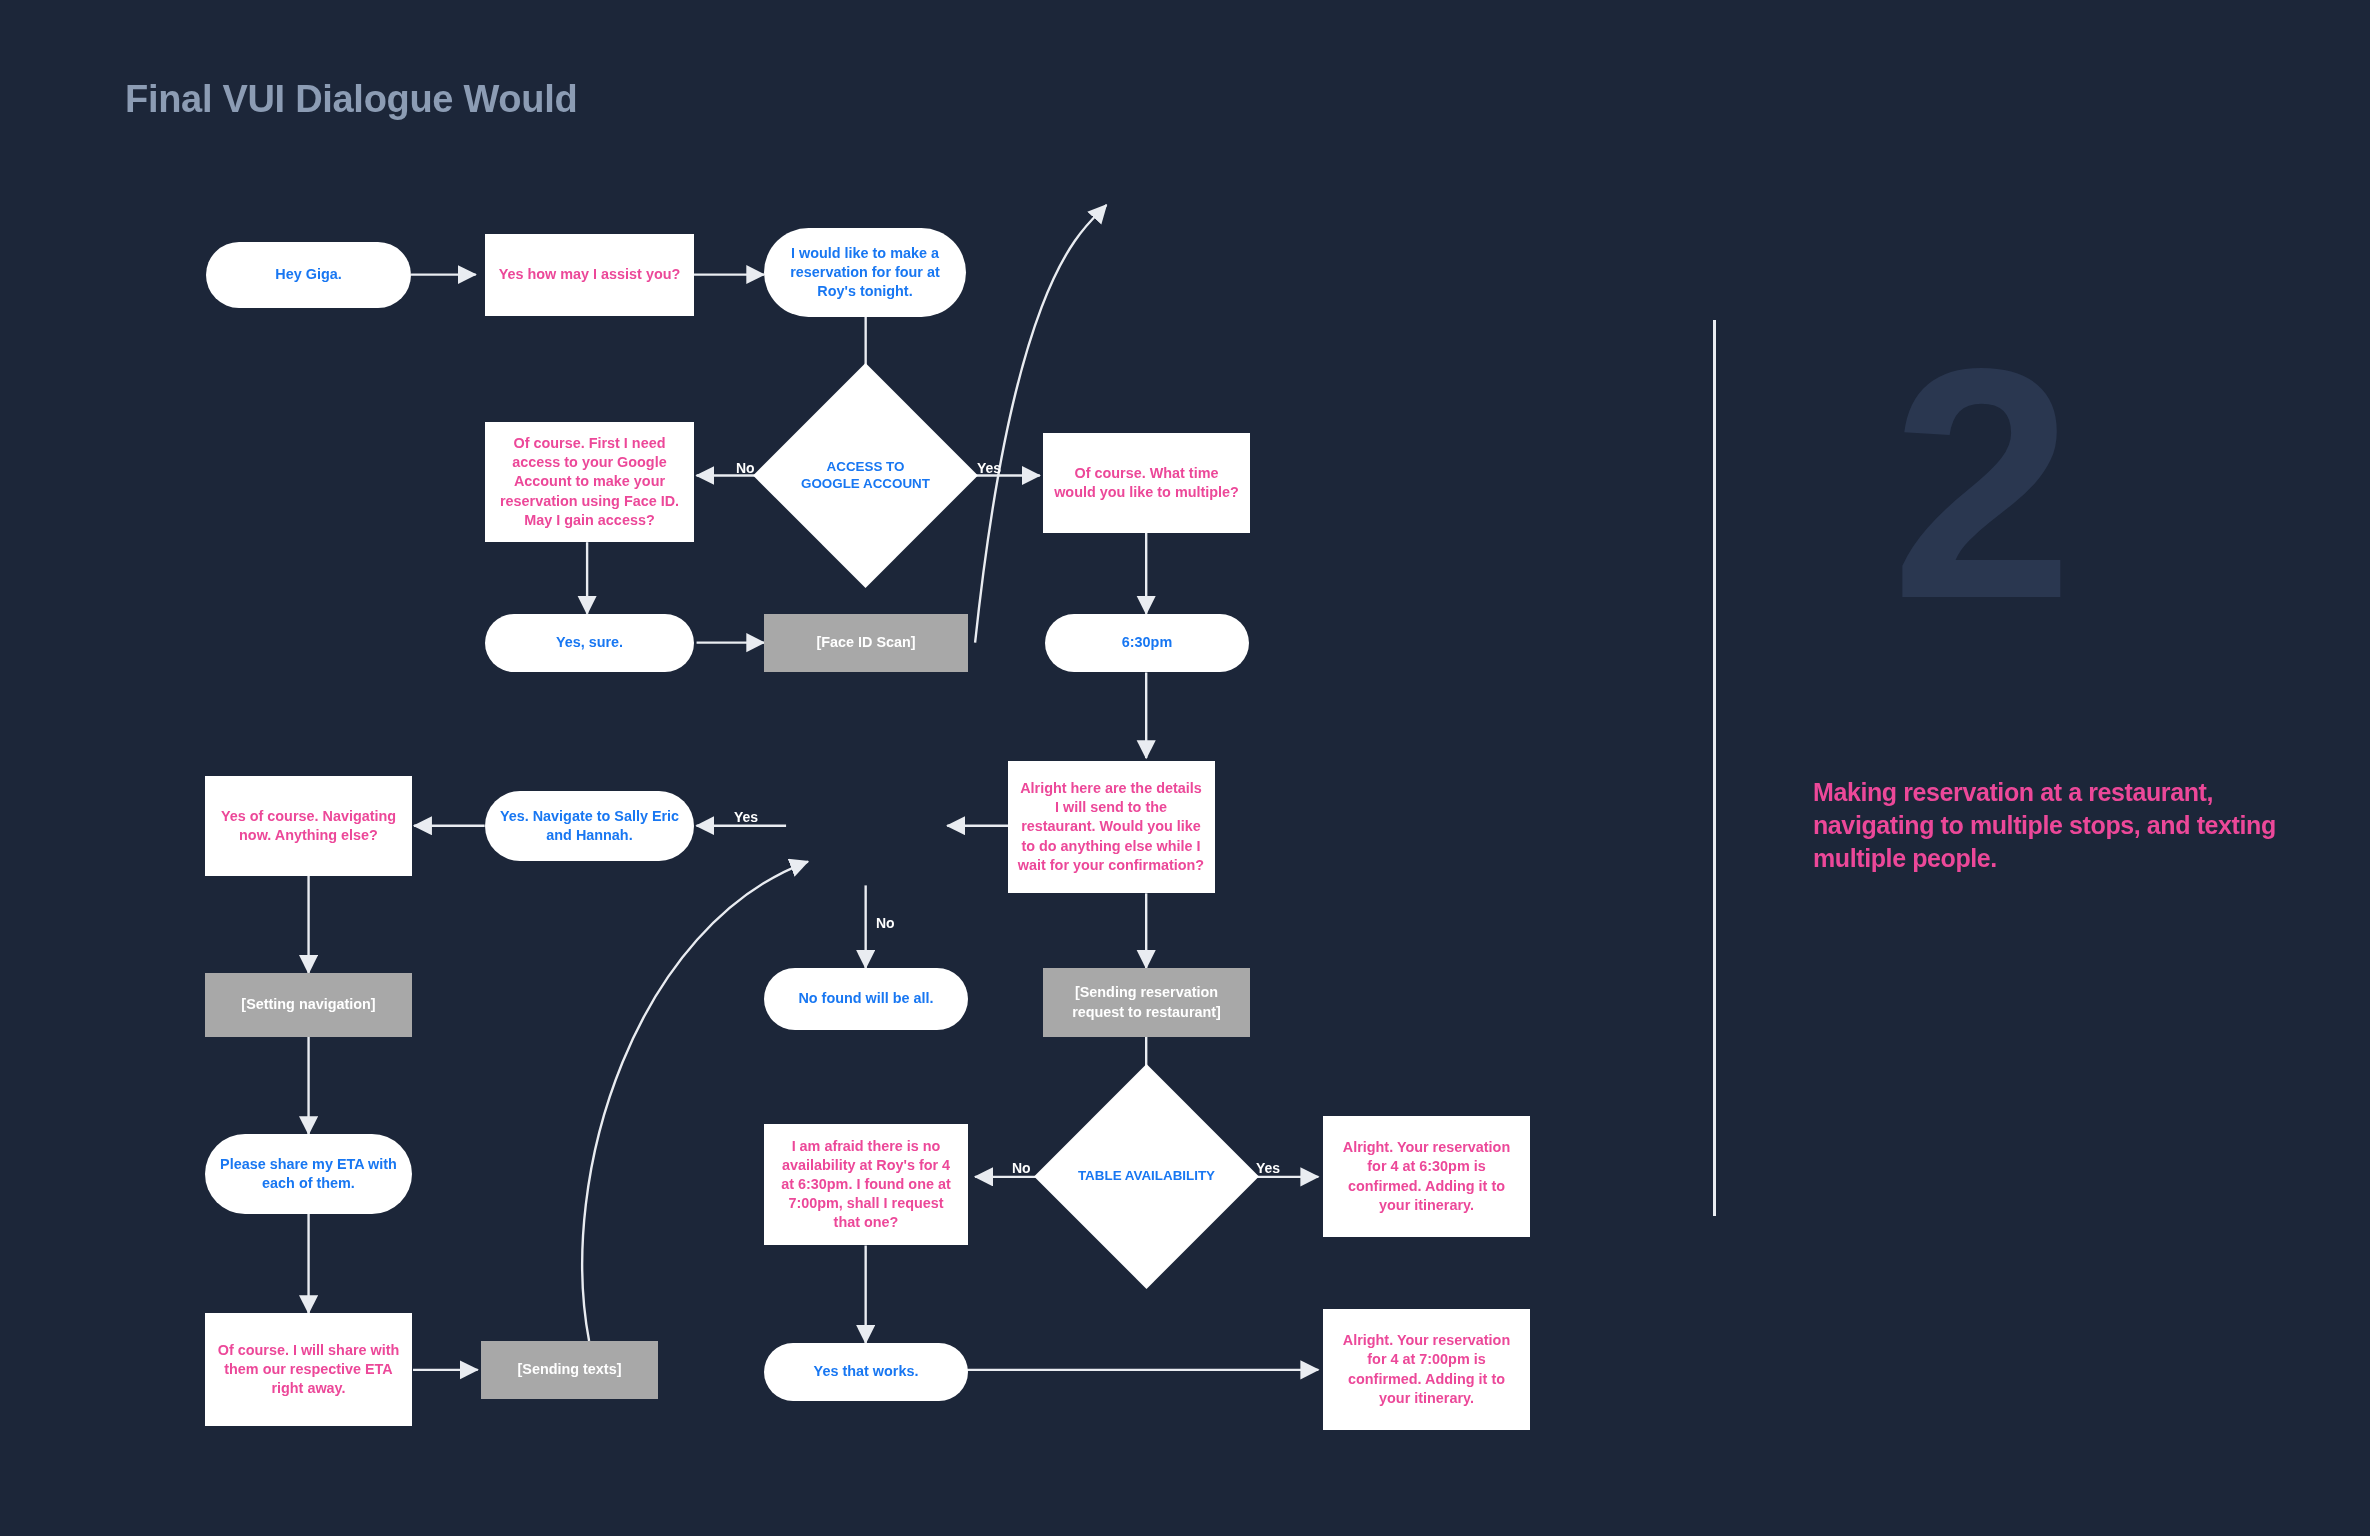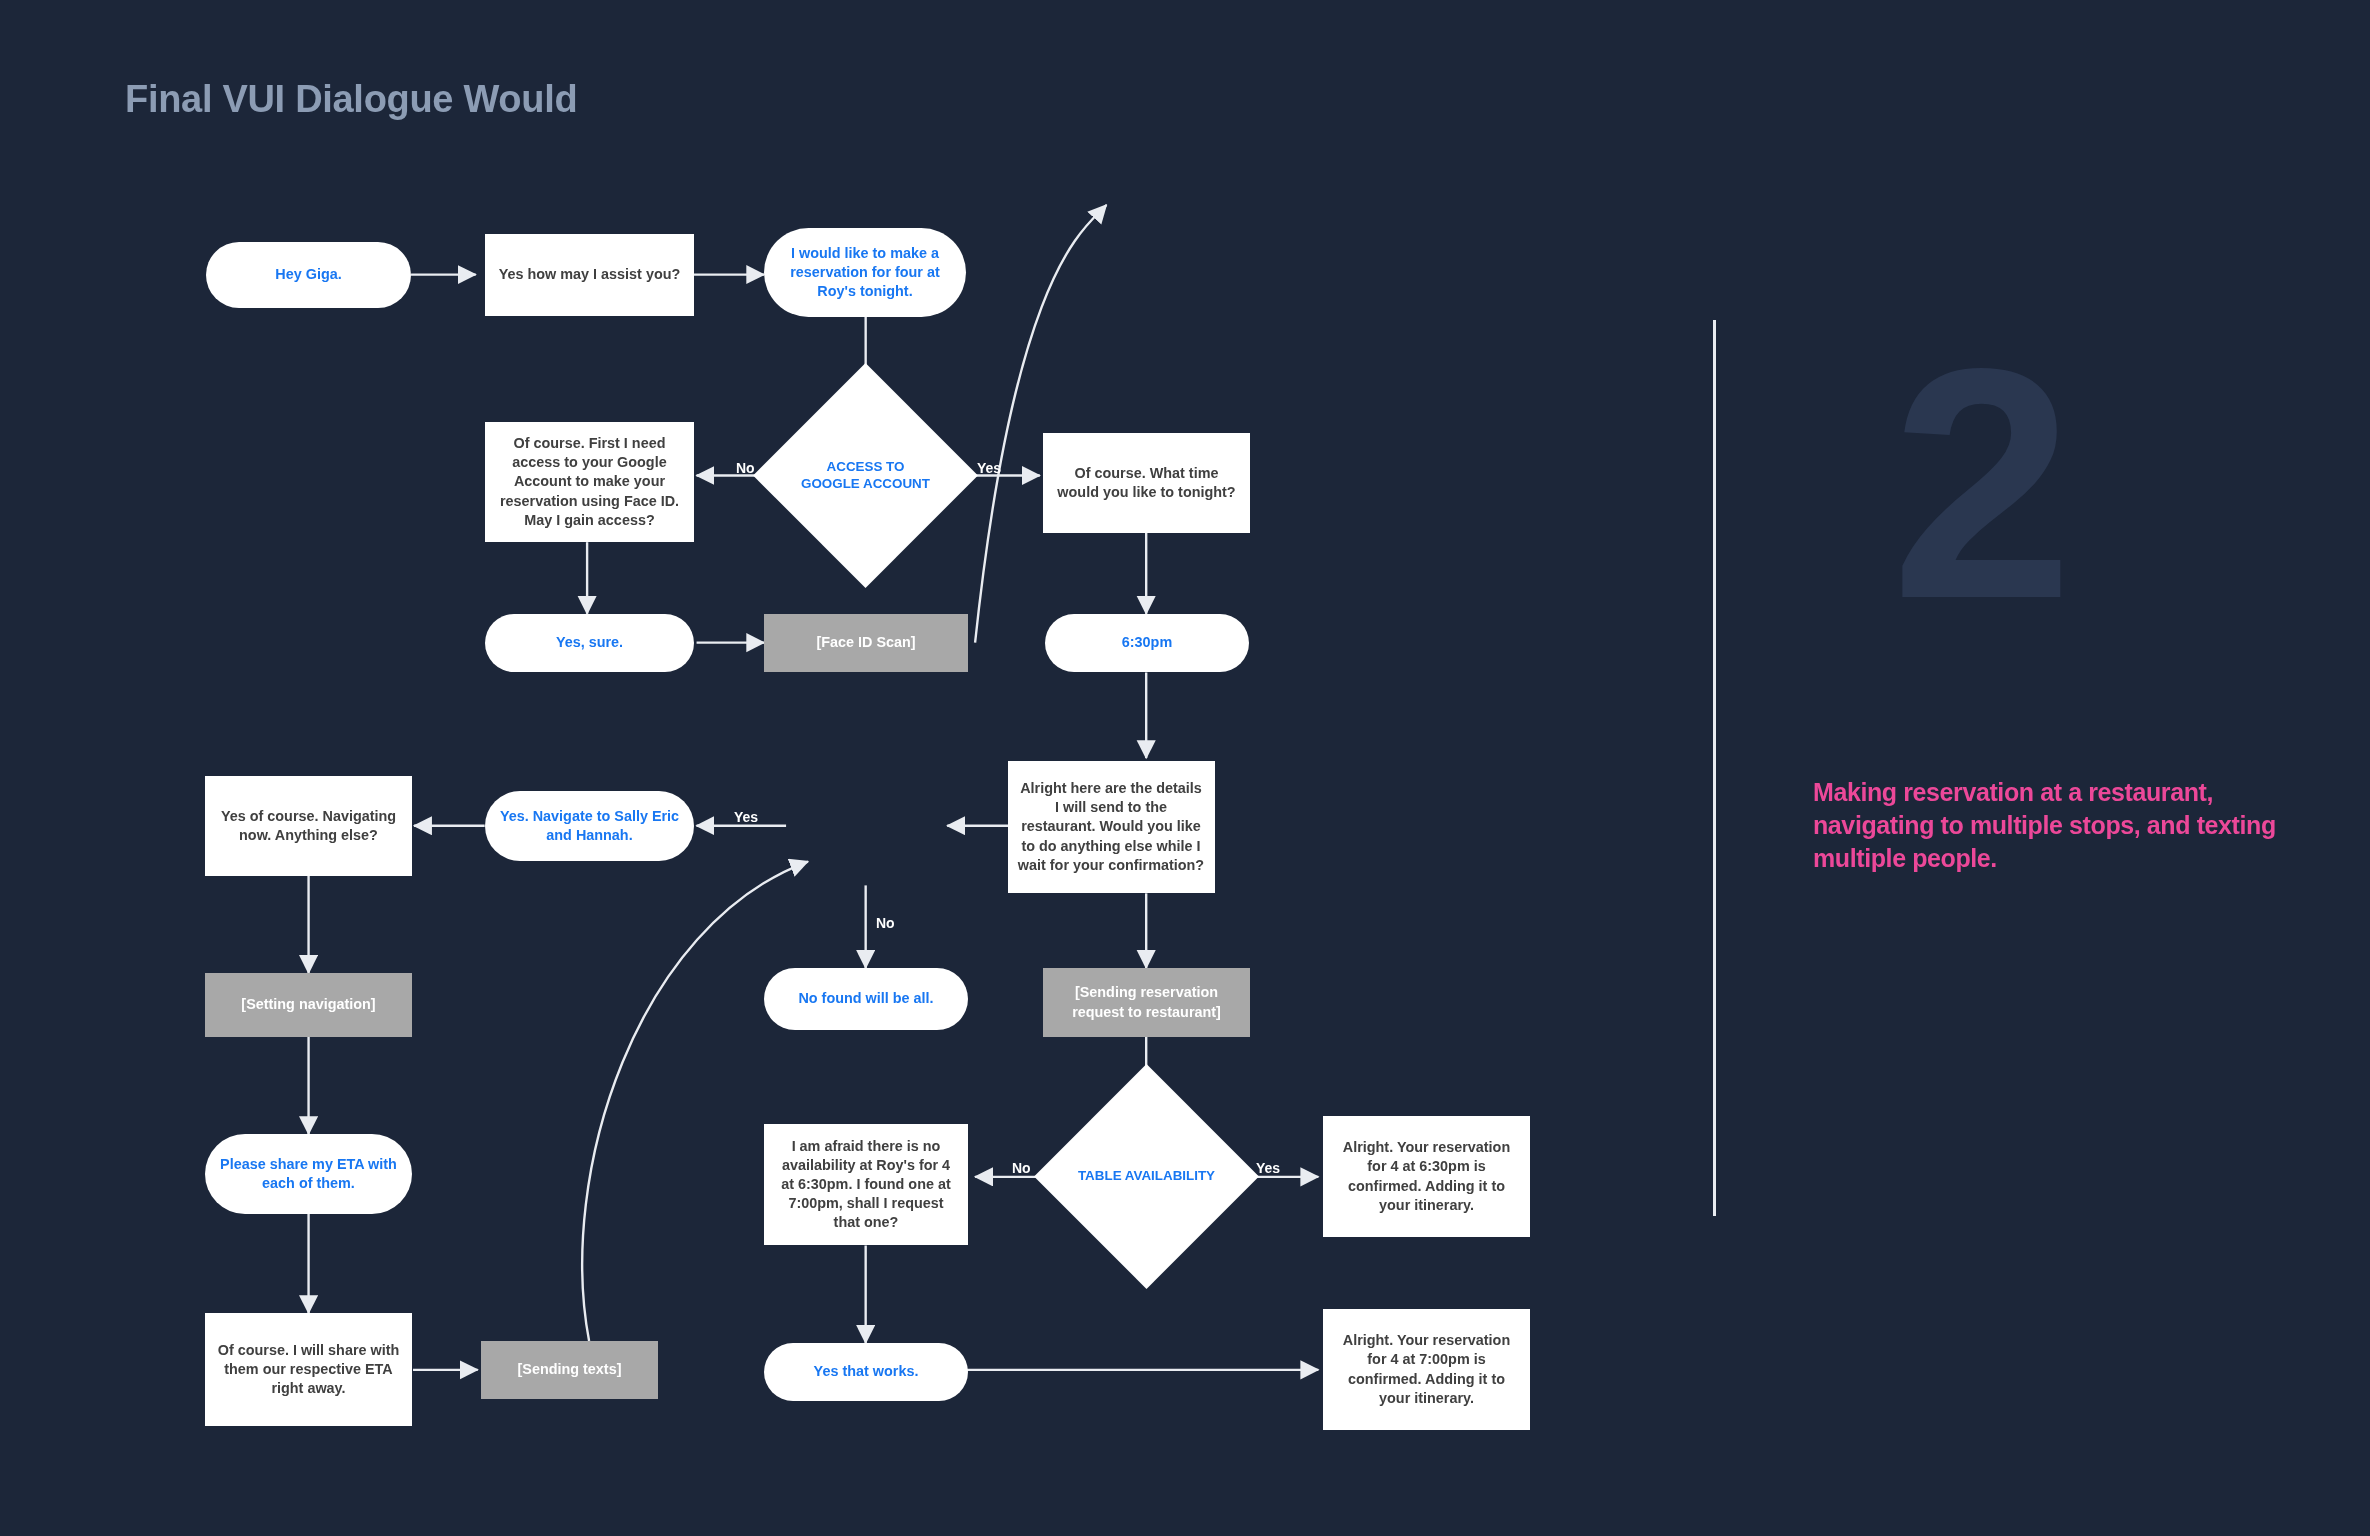--- a/index.html
+++ b/index.html
@@ -49,21 +49,21 @@
   }
   .node-user {              
     background: #ffffff;
     color: #1877f2;
     border-radius: 994px;
     font-weight: bold;
     font-size: 14.4px;
   }
   .node-system {            
     background: #ffffff;
-    color: #404040;
+    color: #ec4899;
     font-weight: bold;
     font-size: 14.4px;
   }
   .node-action {            
     background: #a8a8a8;
     color: #ffffff;
     font-weight: bold;
     font-size: 14.4px;
   }
   .node-decision {          
@@ -208,21 +208,21 @@
   <div class="node node-system" style="left:485px; top:422px; width:209px; height:120px;">
     <span>Of course. First I need access to your Google Account to make your reservation using Face ID. May I gain access?</span>
   </div>
 
   <div class="node node-decision" style="left:786px; top:396px; width:159px; height:159px;">
     <span class="dmd"></span>
     <span class="dlabel">ACCESS TO GOOGLE ACCOUNT</span>
   </div>
 
   <div class="node node-system" style="left:1043px; top:433px; width:207px; height:100px;">
-    <span>Of course. What time would you like to tonight?</span>
+    <span>Of course. What time would you like to multiple?</span>
   </div>
 
   <div class="edge-label" style="left:736px; top:460px;">No</div>
   <div class="edge-label" style="left:977px; top:460px;">Yes</div>
 
   <div class="node node-user" style="left:485px; top:614px; width:209px; height:58px;">
     <span>Yes, sure.</span>
   </div>
 
   <div class="node node-action" style="left:764px; top:614px; width:204px; height:58px;">

